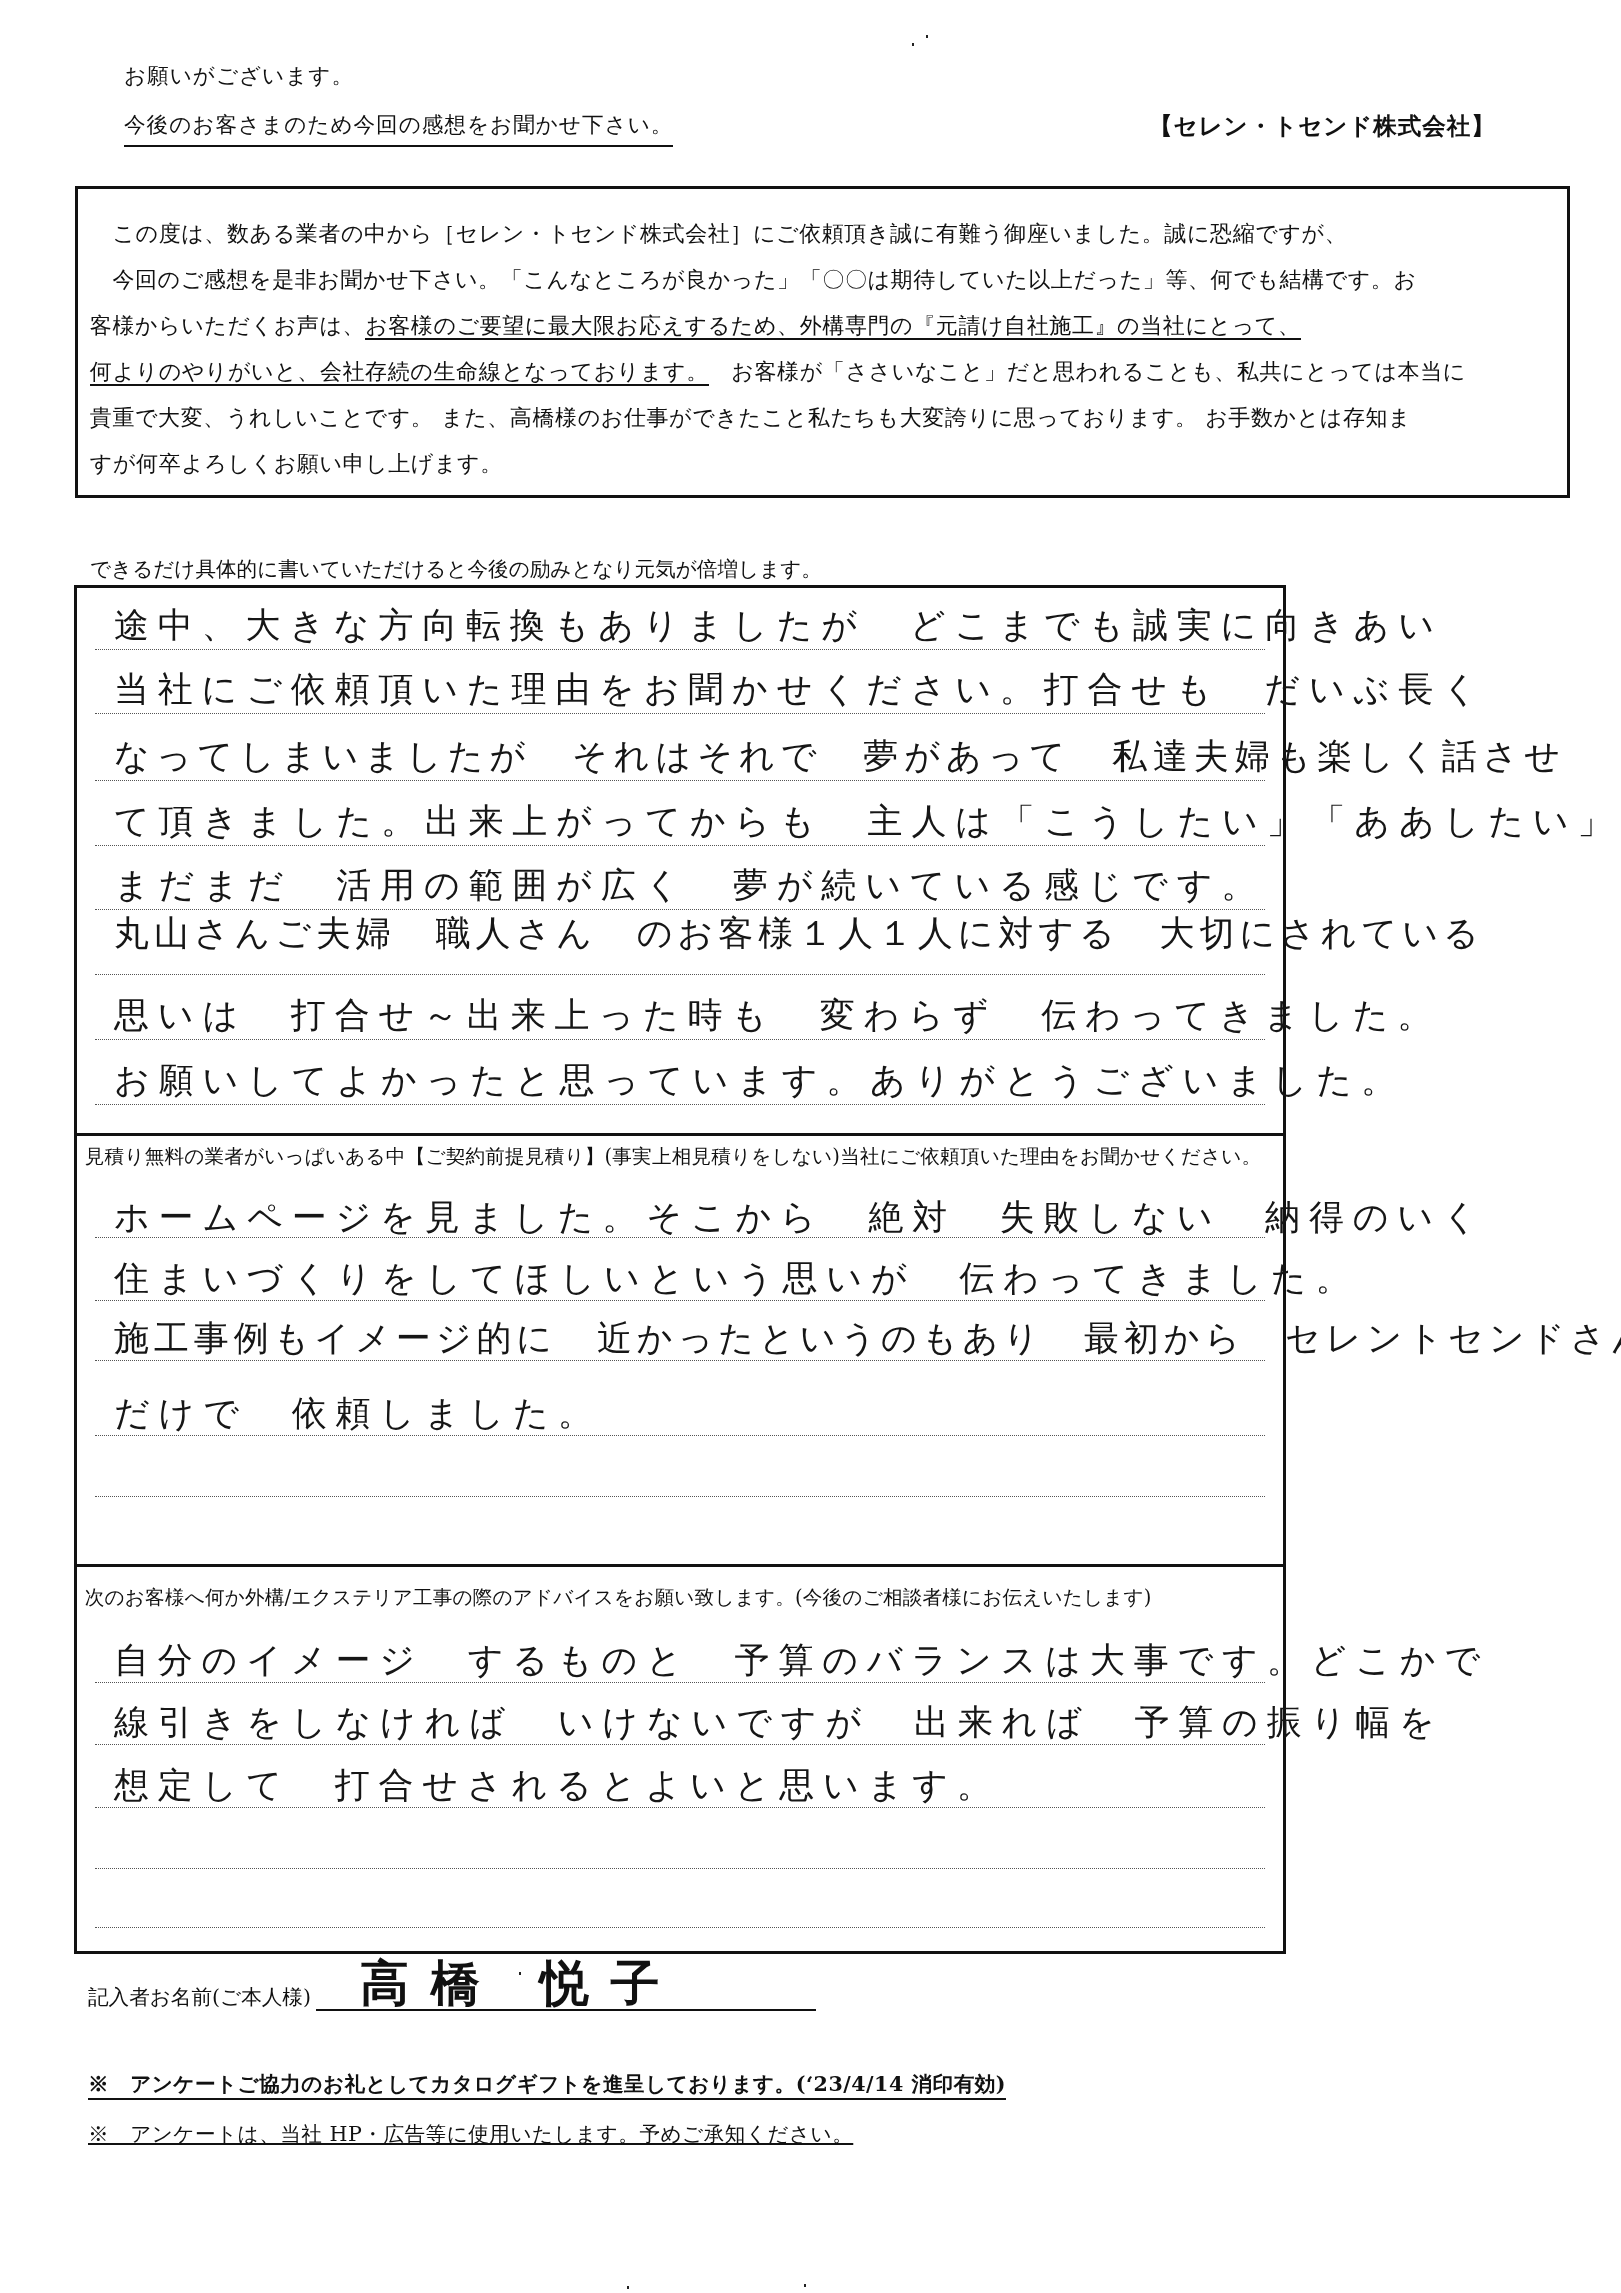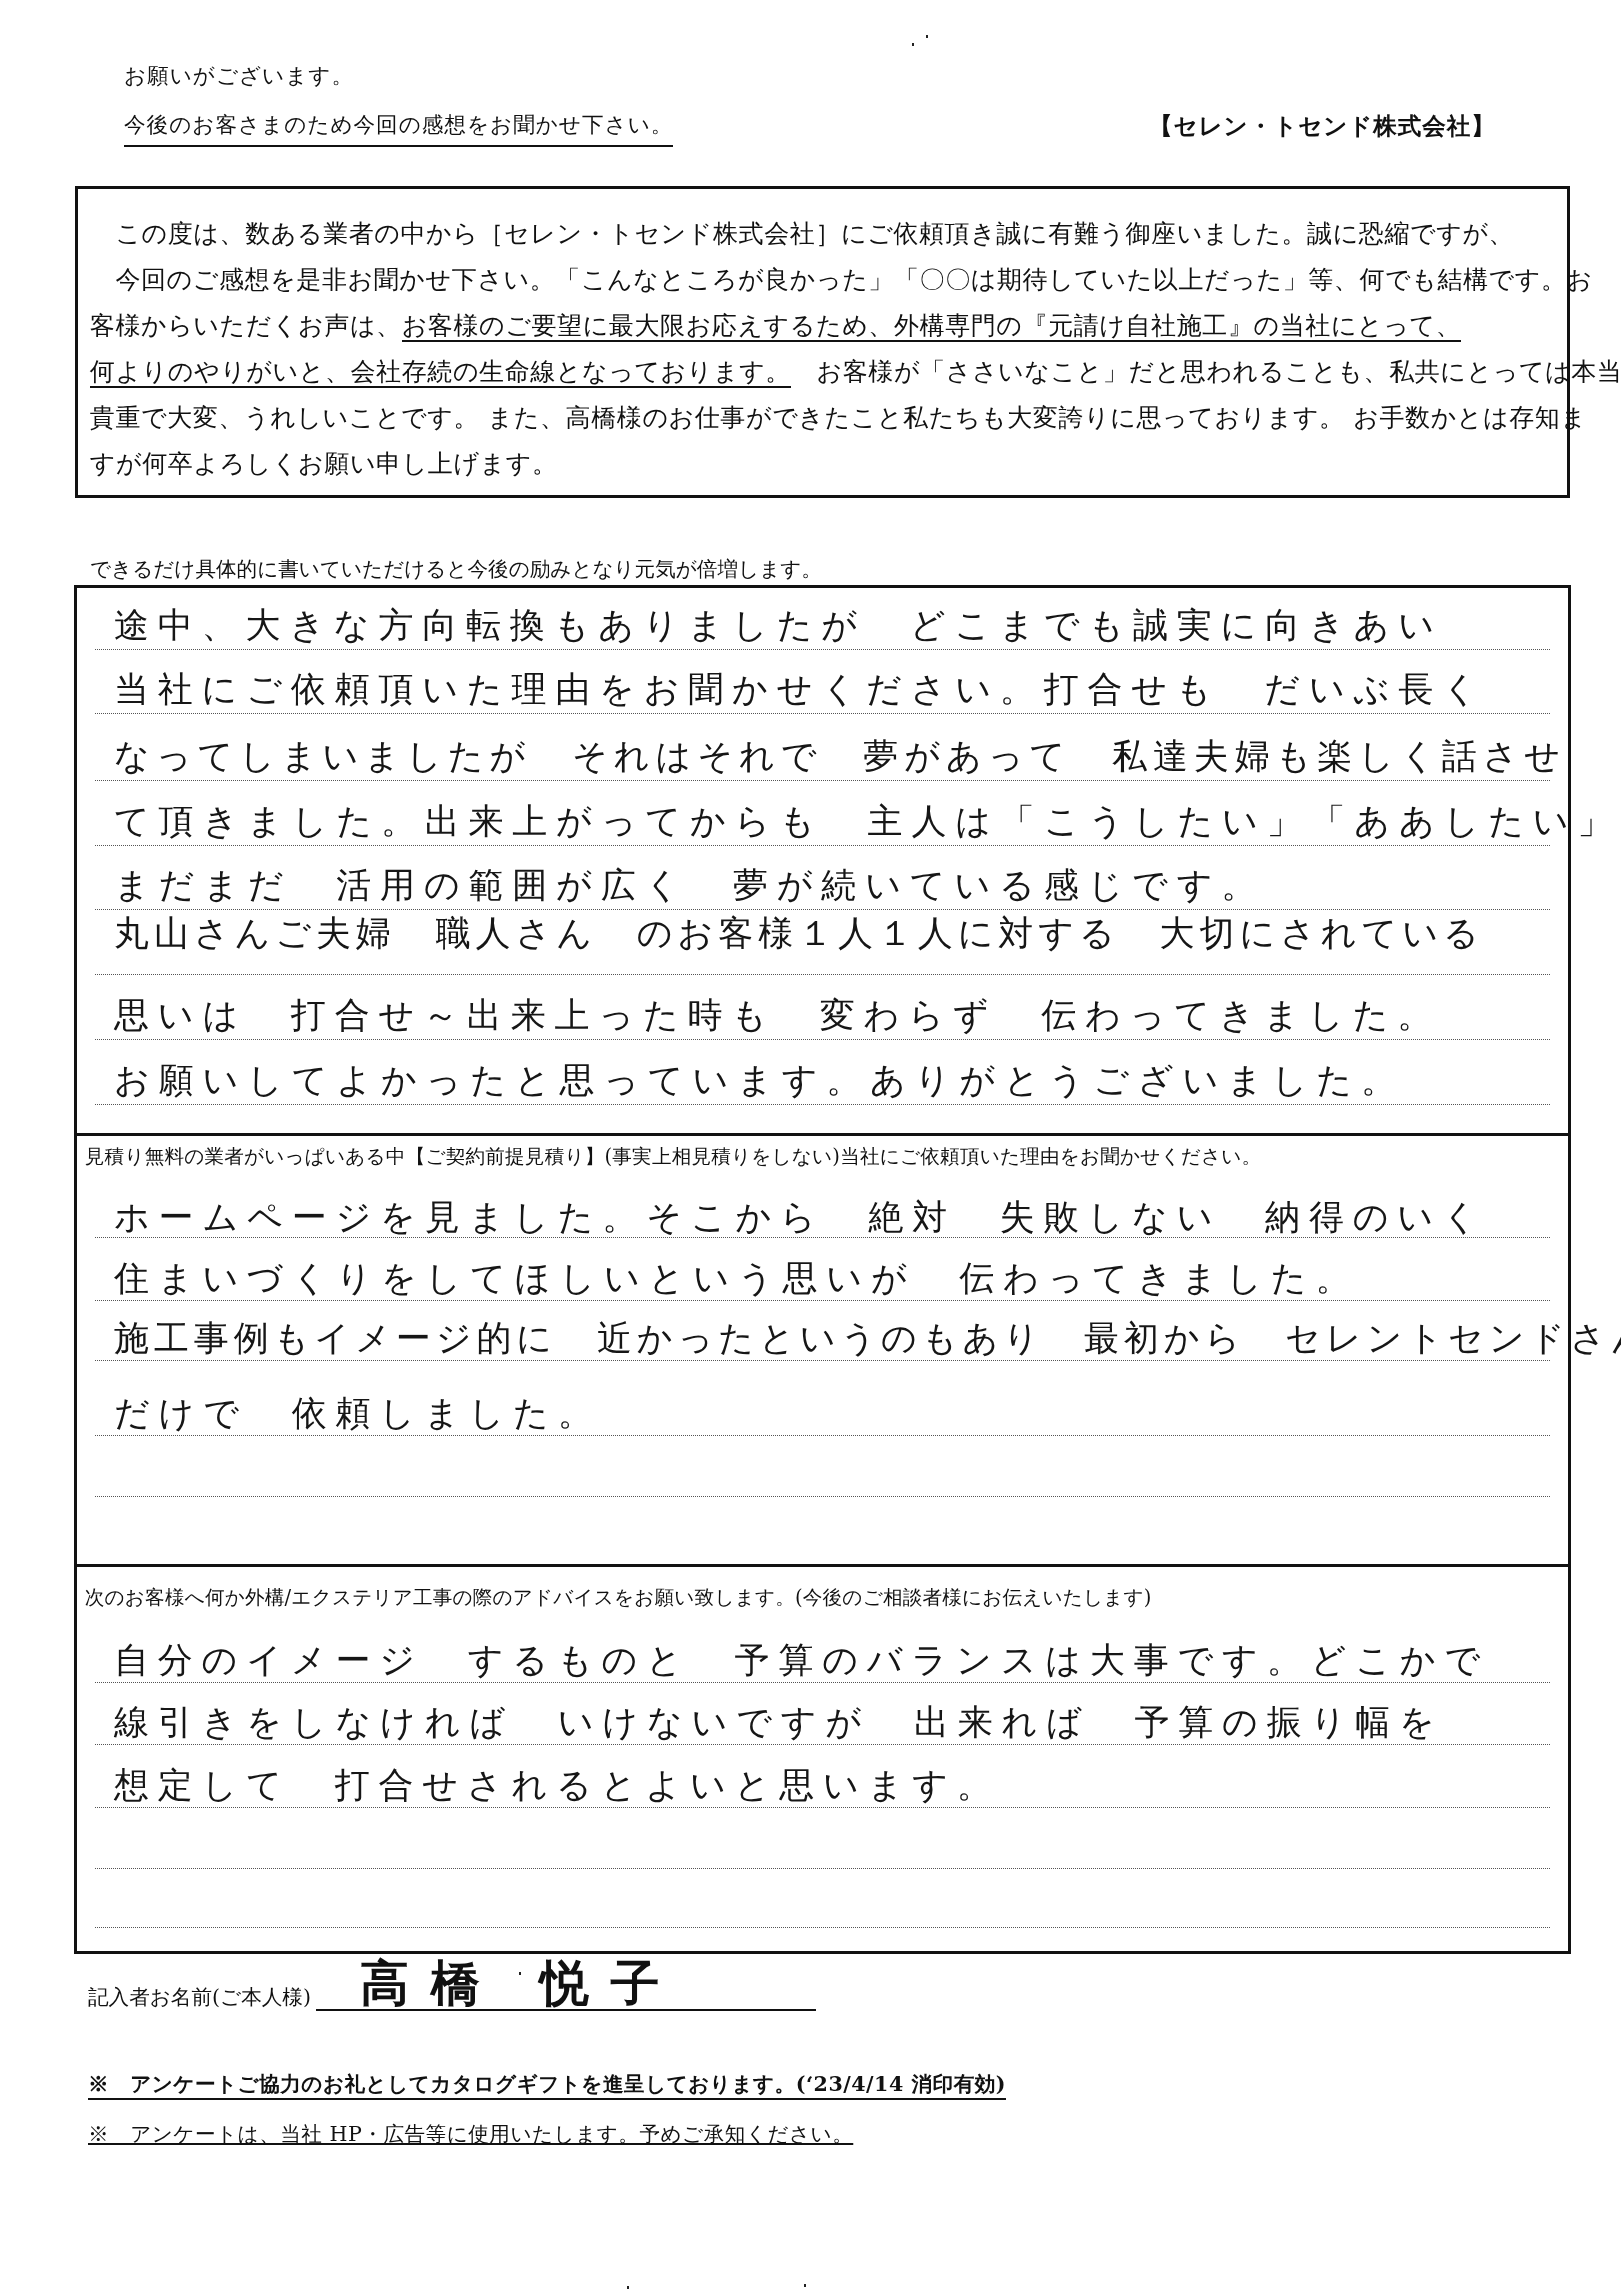--- a/index.html
+++ b/index.html
@@ -5,26 +5,26 @@
   html, body { margin:0; padding:0; background:#ffffff; }
   body { width:1621px; height:2294px; position:relative; overflow:hidden;
          font-family:"DejaVu Sans", "Liberation Sans", sans-serif; color:#111; }
   .abs { position:absolute; }
   .hdr-line { left:124px; font-size:21.6px; letter-spacing:1px; white-space:nowrap; }
   .hdr-u { border-bottom:2.9px solid #111; padding-bottom:8px; }
   .company { font-size:23.5px; font-weight:bold; letter-spacing:1px; white-space:nowrap; }
 
   .box { border:3.9px solid #111; box-sizing:border-box; }
   .intro { left:75px; top:186px; width:1495px; height:312px; padding:21.6px 9.8px 0 11.8px; }
-  .intro p { margin:0; font-size:25px; line-height:46px; letter-spacing:0.6px; white-space:nowrap; }
+  .intro p { margin:0; font-size:22px; line-height:46px; letter-spacing:0.6px; white-space:nowrap; }
   .u { border-bottom:2.5px solid #111; }
 
   .prompt { font-family:"DejaVu Serif","Liberation Serif",serif; font-size:20.6px; white-space:nowrap; }
 
-  .form { left:74px; top:585px; width:1497px; height:1369px; }
+  .form { left:74px; top:585px; width:1212px; height:1369px; }
   .section { position:absolute; left:0; width:100%; box-sizing:border-box; }
   .divider { position:absolute; left:0; width:100%; height:0; border-top:3.9px solid #111; }
   .sec-label { position:absolute; left:7.8px; font-family:"DejaVu Serif","Liberation Serif",serif;
                font-size:19.6px; white-space:nowrap; letter-spacing:0.2px; }
   .ruled { position:absolute; left:17.6px; right:17.6px; height:0; border-top:1.5px dotted #555; }
   .hw { position:absolute; left:37px; font-family:"DejaVu Sans","Liberation Sans",sans-serif;
         font-size:35px; font-weight:300; letter-spacing:8.8px; white-space:nowrap; color:#161616;
         transform-origin:left bottom; }
 
   .name-row { left:88px; top:1980px; white-space:nowrap; }

